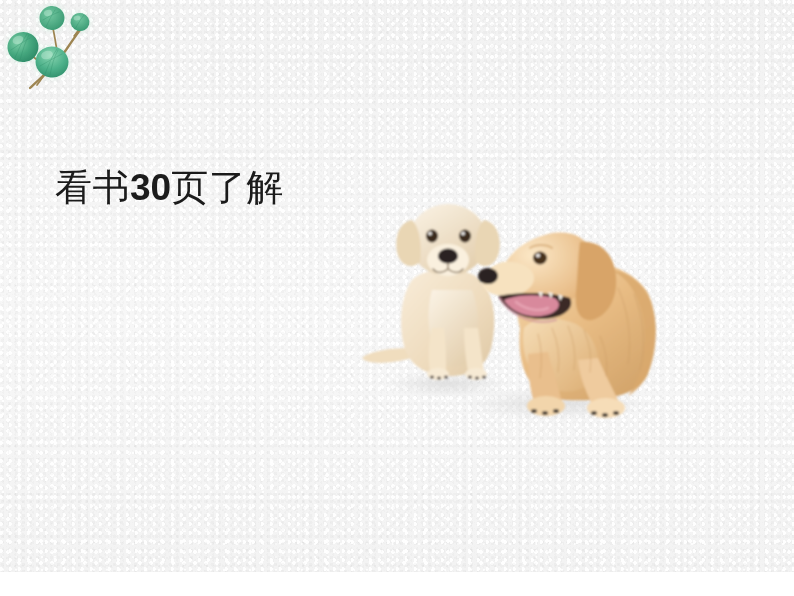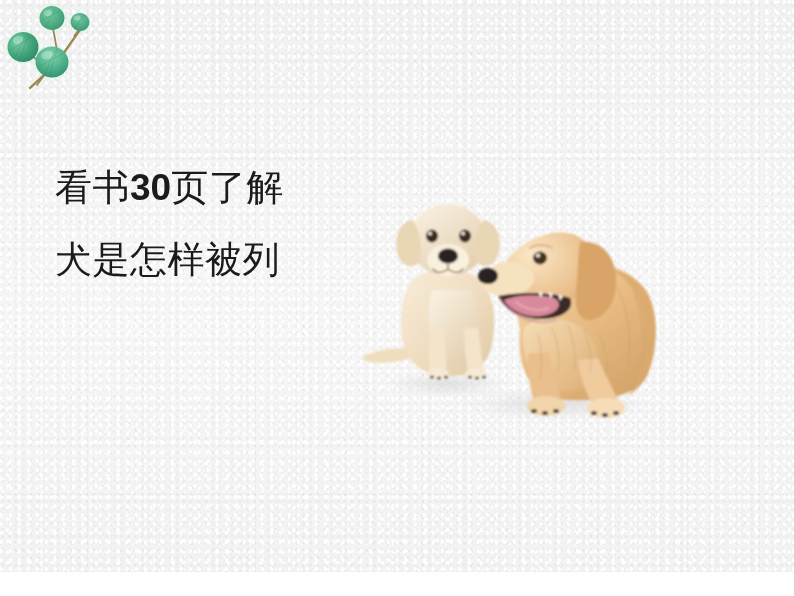--- a/index.html
+++ b/index.html
@@ -142,21 +142,20 @@
         <ellipse cx="18" cy="40" rx="5.5" ry="4" fill="#d9f6e7" transform="rotate(-20 18 40)"></ellipse>
         <ellipse cx="47" cy="55" rx="6" ry="4.2" fill="#d9f6e7" transform="rotate(-15 47 55)"></ellipse>
         <ellipse cx="48" cy="13" rx="4.2" ry="3" fill="#d9f6e7" transform="rotate(-12 48 13)"></ellipse>
         <ellipse cx="77" cy="18" rx="3.4" ry="2.4" fill="#d9f6e7" transform="rotate(-10 77 18)"></ellipse>
       </g>
     </svg>
   </div>
 
   <div class="text-block">
     <div class="text-line"><span>看书</span><span class="num-bold">30</span><span>页了解</span></div>
-    <div class="text-line">犬是怎样被列</div>
   </div>
 
   <div class="dogs-photo">
     <svg viewBox="0 0 310 252" xmlns="http://www.w3.org/2000/svg" aria-hidden="true">
       <defs>
         <linearGradient id="pupCoat" x1="0" y1="0" x2="1" y2="1">
           <stop offset="0%" stop-color="#f8ecd9"></stop>
           <stop offset="55%" stop-color="#efdcbe"></stop>
           <stop offset="100%" stop-color="#ddc7a4"></stop>
         </linearGradient>

